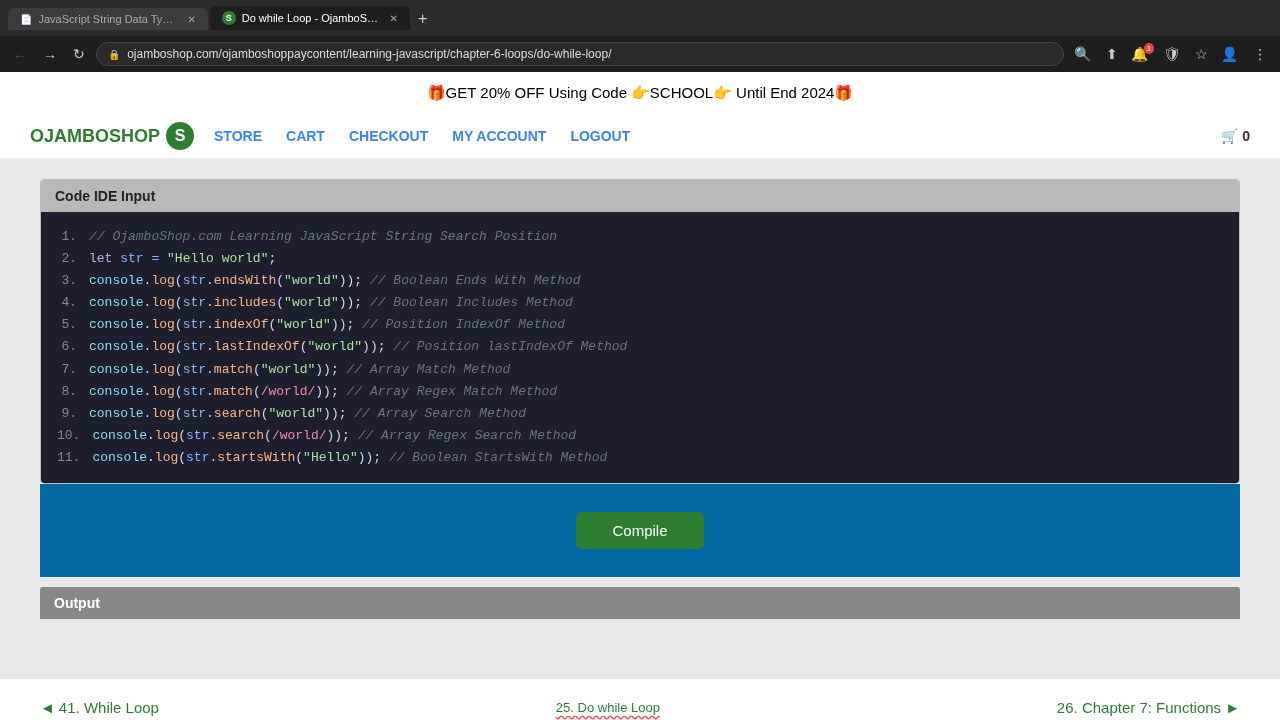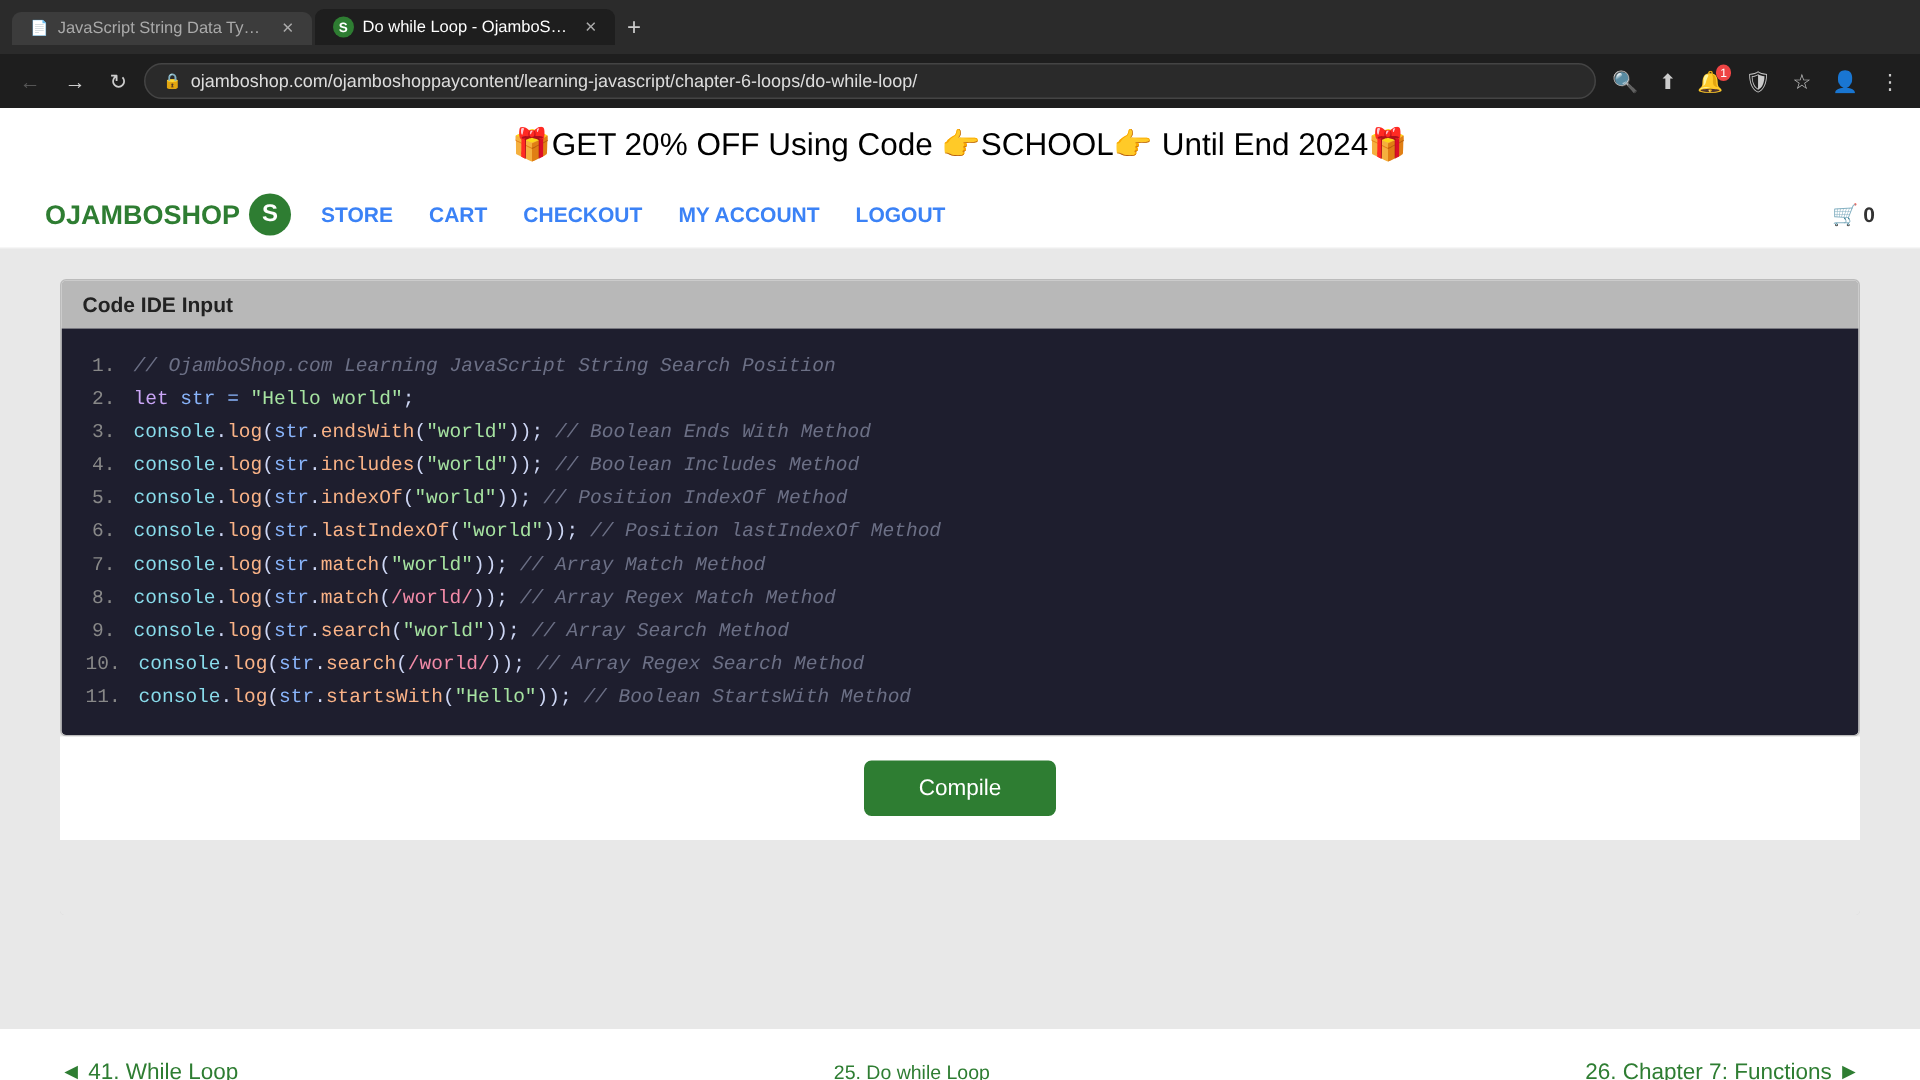--- a/index.html
+++ b/index.html
@@ -85,21 +85,21 @@
     }
 
     
     .page-content { background: #fff; }
 
     
     .promo-banner {
       background: #fff;
       text-align: center;
       padding: 12px;
-      font-size: 21px;
+      font-size: 15px;
       font-weight: 500;
     }
 
     
     .nav-bar {
       background: #fff;
       padding: 8px 30px;
       display: flex;
       align-items: center;
       gap: 0;
@@ -182,22 +182,22 @@
     
     .c-comment { color: #6c7086; font-style: italic; }
     .c-keyword { color: #cba6f7; }
     .c-var { color: #89b4fa; }
     .c-string { color: #a6e3a1; }
     .c-func { color: #89dceb; }
     .c-method { color: #fab387; }
 
     
     .compile-section {
-      background: #ffffff;
-      padding: 16px;
+      background: #0369a1;
+      padding: 28px;
       display: flex;
       justify-content: center;
       margin-bottom: 10px;
     }
     .compile-btn {
       background: #2e7d32;
       color: #fff;
       border: none;
       padding: 10px 36px;
       font-size: 15px;
@@ -403,20 +403,21 @@
         </div>
 
       </div>
     </div>
 
     <div class="compile-section">
       <button class="compile-btn">Compile</button>
     </div>
 
     <div class="output-section">
+      <div class="output-header">Output</div>
       <div class="output-body">
         <span></span>
       </div>
     </div>
 
   </div>
 
   <div class="nav-footer">
     <a class="nav-prev" href="#">
       <span>◄</span>

